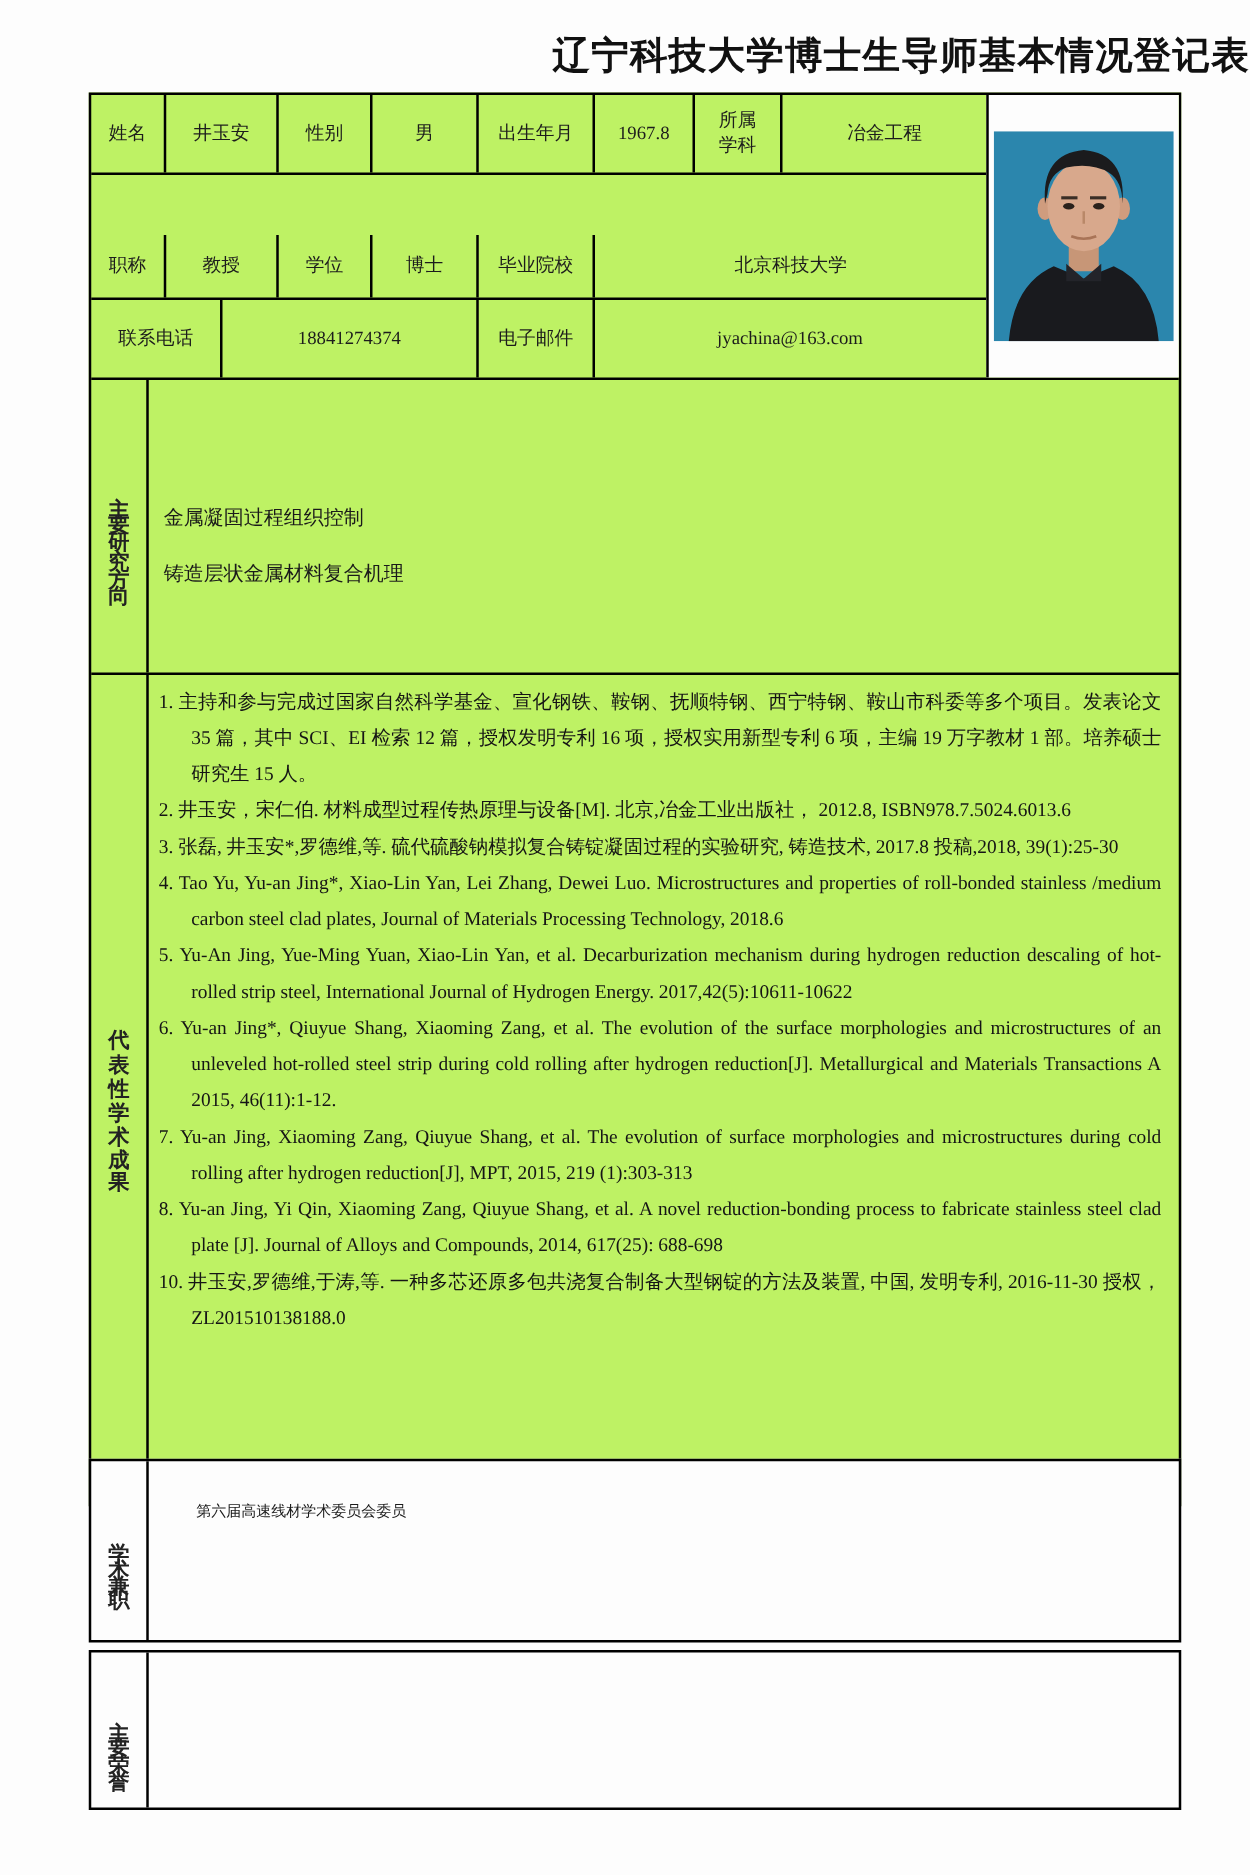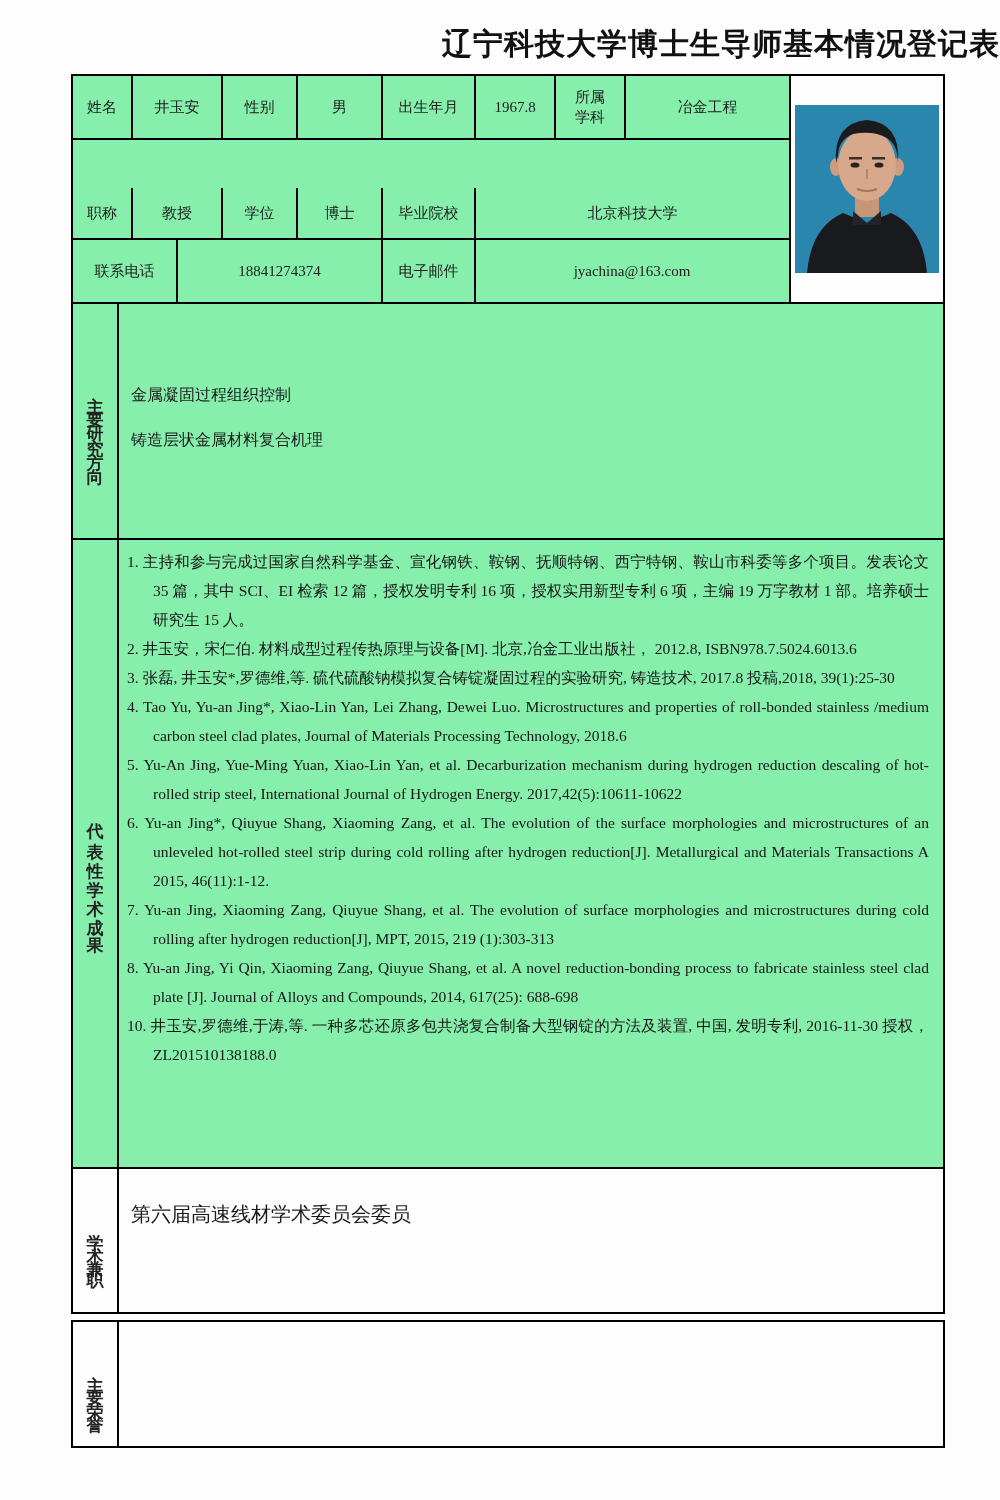--- a/index.html
+++ b/index.html
@@ -16,21 +16,21 @@
     font-size: 30px;
     font-weight: bold;
     letter-spacing: 1px;
     color: #111;
   }
   .form-main {
     position: absolute;
     left: 71px; top: 74px;
     width: 874px;
     border: 2px solid #000;
-    background: #86efac;
+    background: #bef264;
   }
   
   .header-block { display: flex; border-bottom: 2px solid #000; }
   .header-left { width: 716px; display: flex; flex-direction: column; }
   .hrow { display: flex; }
   .hrow-1 { height: 64px; border-bottom: 2px solid #000; }
   .hrow-2 { height: 52px; border-bottom: 2px solid #000; margin-top: 48px; }
   .hrow-3 { height: 62px; }
   .hcell {
     display: flex; align-items: center; justify-content: center;
@@ -63,21 +63,21 @@
     font-size: 17px;
     letter-spacing: 14px;
     font-weight: bold;
     color: #222;
     padding-top: 10px;
   }
   .vlabel.sp-lg { letter-spacing: 19px; }
   .vlabel.sp-md { letter-spacing: 13px; }
   .content-cell { flex: 1; overflow: hidden; }
   
-  .research-cell { padding: 68px 14px 0 12px; }
+  .research-cell { padding: 88px 14px 0 12px; }
   .research-line { font-size: 16px; line-height: 45px; color: #1a1a1a; }
   
   .ach-cell { padding: 7px 14px 0 8px; }
   .ach-item {
     font-size: 15.5px;
     line-height: 29px;
     text-align: justify;
     padding-left: 26px;
     text-indent: -26px;
     color: #151515;
@@ -88,22 +88,23 @@
     left: 71px;
     width: 874px;
     border: 2px solid #000;
     background: #fdfdfd;
     display: flex;
   }
   .box-positions { top: 1167px; height: 147px; }
   .box-honors { top: 1320px; height: 128px; }
   .positions-content {
     padding: 32px 14px 0 12px;
-    font-size: 20px;
+    font-size: 12px;
     color: #1a1a1a;
+    margin-left: 26px;
   }
 </style>
 </head>
 <body>
 
 <div class="page-title">辽宁科技大学博士生导师基本情况登记表</div>
 
 <div class="form-main">
 
   <div class="header-block">

